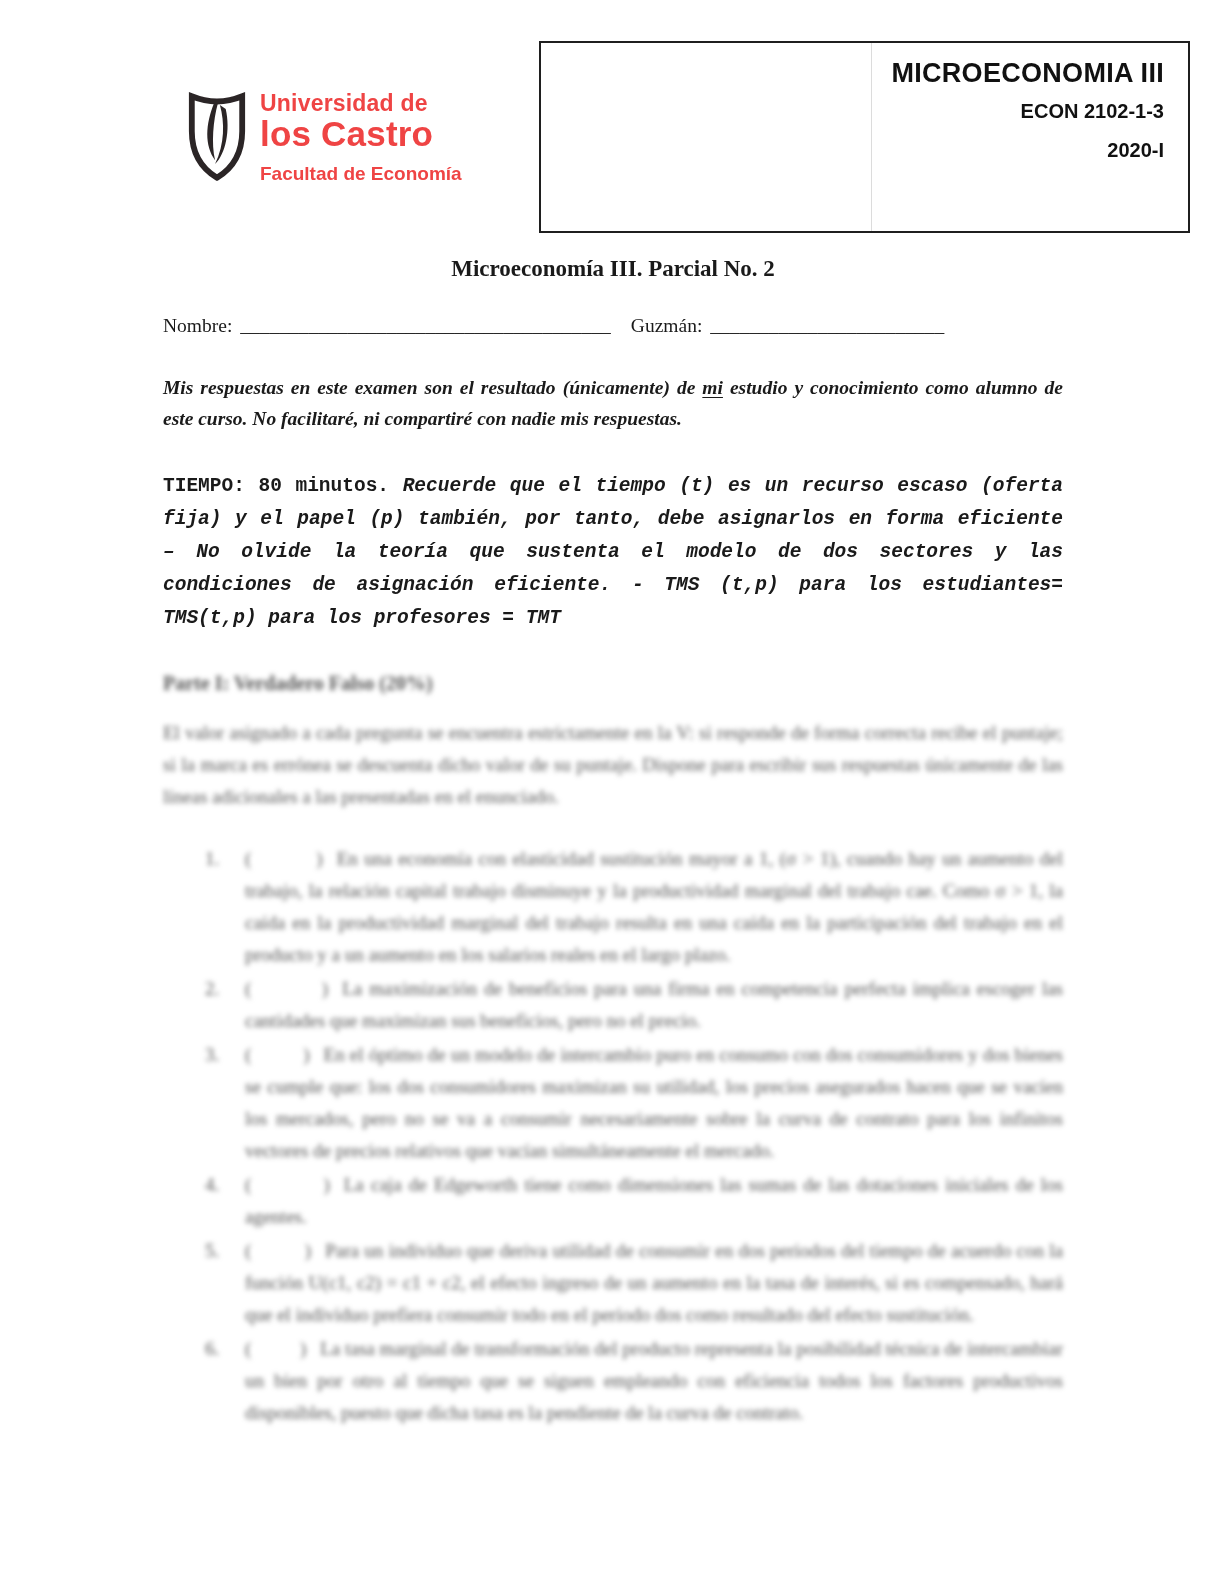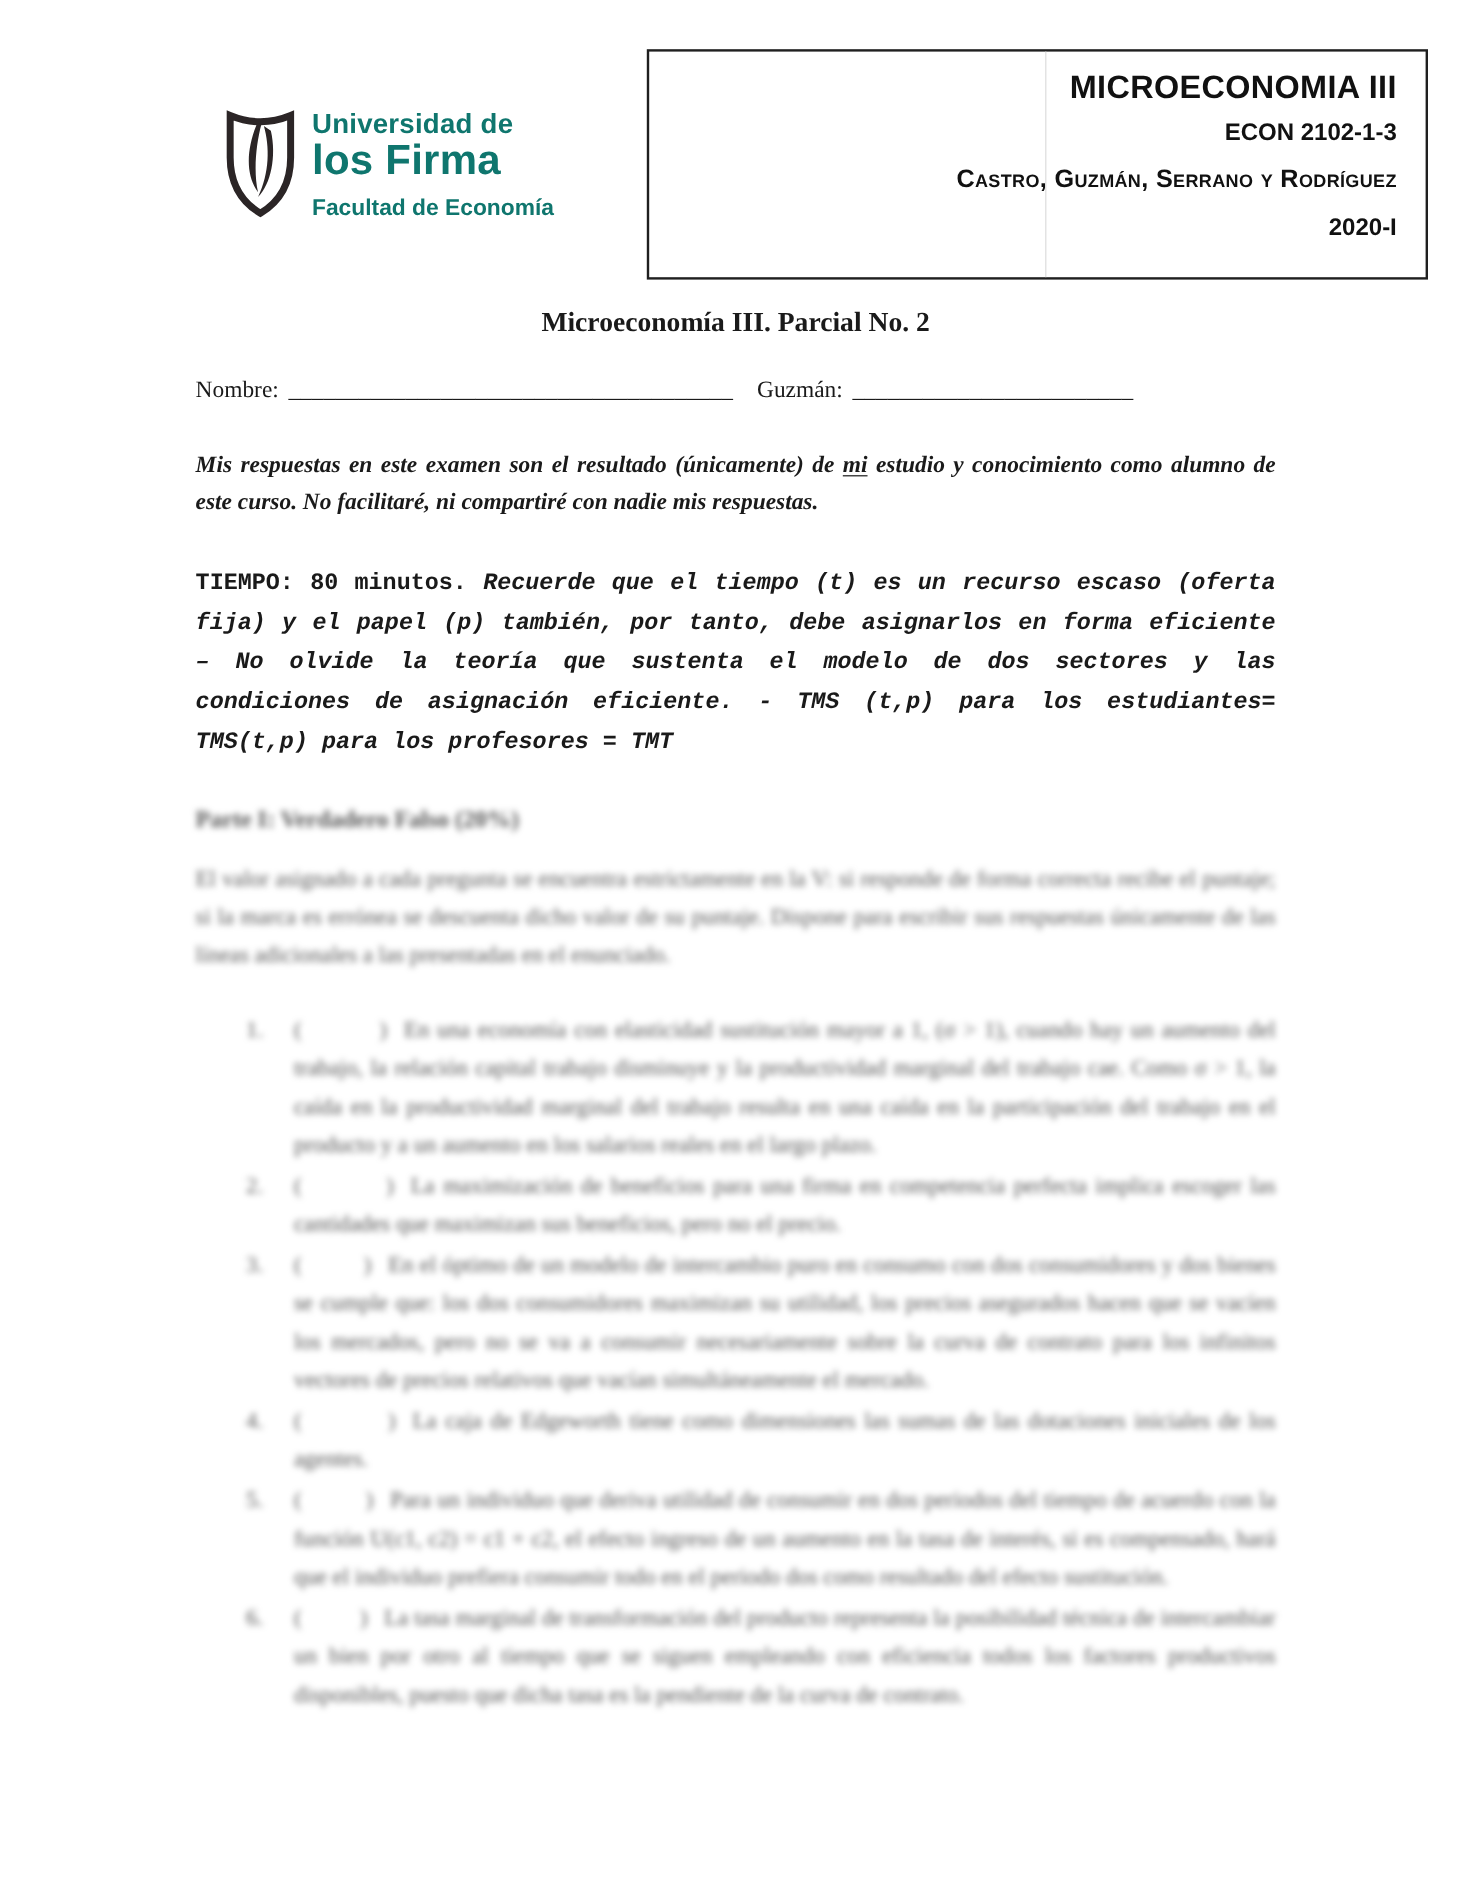--- a/index.html
+++ b/index.html
@@ -9,21 +9,21 @@
     background:#ffffff;
     font-family:"Liberation Serif", serif;
     color:#1a1a1a;
     overflow:hidden;
   }
   
   .logo{
     position:absolute;left:186px;top:86px;
     display:flex;align-items:flex-start;gap:12px;
     font-family:"Liberation Sans", sans-serif;
-    color:#0f766e;
+    color:#ef4444;
   }
   .logo svg{display:block;}
   .logo-text{padding-top:4px;}
   .logo-line1{font-size:23px;font-weight:700;line-height:26px;letter-spacing:0.2px;}
   .logo-line2{font-size:35px;font-weight:700;line-height:36px;letter-spacing:0.2px;}
   .logo-fac{font-size:19px;font-weight:700;line-height:22px;margin-top:11px;}
   .course-box{
     position:absolute;left:539px;top:41px;width:651px;height:192px;
     box-sizing:border-box;border:2px solid #1f1f1f;
     padding:15px 24px 12px 24px;
@@ -81,30 +81,29 @@
 <div class="page">
 
   <div class="logo">
     <svg width="62" height="100" viewBox="0 0 64 100" aria-hidden="true">
       <path d="M6,9 C23,16 41,16 58,9 L58,45 C58,69 47,84 32,93 C17,84 6,69 6,45 Z" fill="none" stroke="#2b2526" stroke-width="6"></path>
       <path d="M29,16 C20,38 19,60 30,75 C26,58 28,34 33,16 Z" fill="#2b2526"></path>
       <path d="M35,18 C40,36 40,58 30,79 C41,68 46,44 41,22 Z" fill="#2b2526"></path>
     </svg>
     <div class="logo-text">
       <div class="logo-line1">Universidad de</div>
-      <div class="logo-line2">los Firma</div>
+      <div class="logo-line2">los Castro</div>
       <div class="logo-fac">Facultad de Economía</div>
     </div>
   </div>
 
   <div class="course-box">
     <div class="box-divider"></div>
     <div class="course-title">MICROECONOMIA III</div>
     <div class="course-code">ECON 2102-1-3</div>
-    <div class="course-profs">Castro, Guzmán, Serrano y Rodríguez</div>
     <div class="course-term">2020-I</div>
   </div>
 
   <div class="main">
 
     <div class="exam-title">Microeconomía III. Parcial No. 2</div>
 
     <div class="form-row">
       <span class="lbl">Nombre:</span>
       <span class="blank">______________________________________</span>

